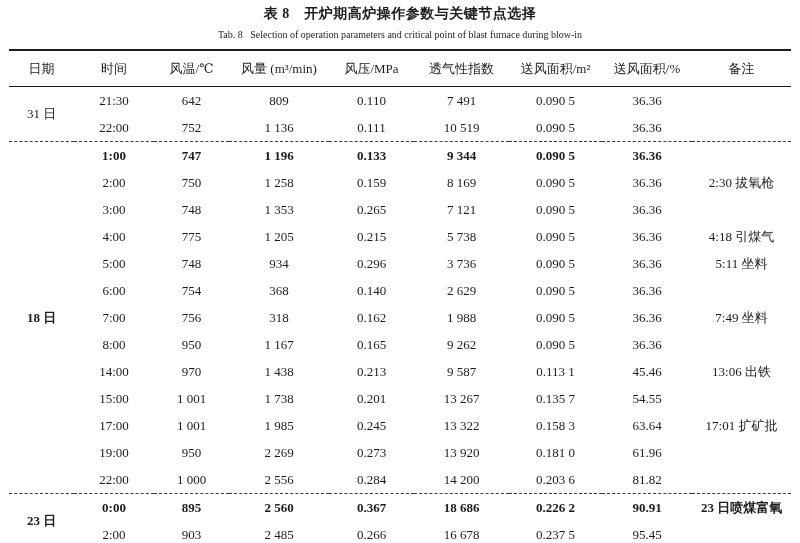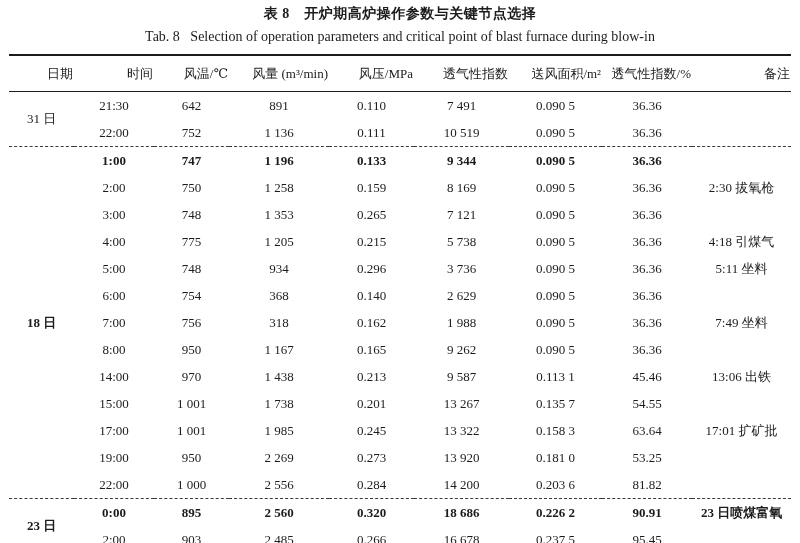--- a/index.html
+++ b/index.html
@@ -15,42 +15,42 @@
   .caption-zh {
     text-align: center;
     font-weight: bold;
     font-size: 14px;
     padding-top: 5px;
     white-space: pre;
     letter-spacing: 0.5px;
   }
   .caption-en {
     text-align: center;
-    font-size: 14px;
+    font-size: 10px;
     margin-top: 6px;
     white-space: pre;
   }
   .table-wrap {
     margin: 9px 9px 0 9px;
     border-top: 2px solid #1c1c1c;
     border-bottom: 4px double #1c1c1c;
   }
   table.params {
     width: 100%;
     border-collapse: collapse;
     table-layout: fixed;
     font-size: 13px;
     color: #1c1c1c;
   }
   table.params th {
     font-weight: normal;
     border-bottom: 1.5px solid #1c1c1c;
     height: 35px;
     padding: 0 1px;
-    text-align: right;
+    text-align: center;
     white-space: nowrap;
     overflow: hidden;
   }
   table.params td {
     height: 27px;
     padding: 0 1px;
     text-align: center;
     vertical-align: middle;
     white-space: nowrap;
     overflow: hidden;
@@ -80,30 +80,30 @@
       </colgroup>
       <thead>
         <tr>
           <th>日期</th>
           <th>时间</th>
           <th>风温/℃</th>
           <th>风量 (m³/min)</th>
           <th>风压/MPa</th>
           <th>透气性指数</th>
           <th>送风面积/m²</th>
-          <th>透气性指数/%</th>
+          <th>送风面积/%</th>
           <th>备注</th>
         </tr>
       </thead>
       <tbody>
           <tr>
             <td rowspan="2" class="date-cell">31 日</td>
             <td>21:30</td>
             <td>642</td>
-            <td>891</td>
+            <td>809</td>
             <td>0.110</td>
             <td>7 491</td>
             <td>0.090 5</td>
             <td>36.36</td>
             <td></td>
           </tr>
           <tr>
             <td>22:00</td>
             <td>752</td>
             <td>1 136</td>
@@ -224,39 +224,39 @@
             <td>63.64</td>
             <td>17:01 扩矿批</td>
           </tr>
           <tr>
             <td>19:00</td>
             <td>950</td>
             <td>2 269</td>
             <td>0.273</td>
             <td>13 920</td>
             <td>0.181 0</td>
-            <td>53.25</td>
+            <td>61.96</td>
             <td></td>
           </tr>
           <tr>
             <td>22:00</td>
             <td>1 000</td>
             <td>2 556</td>
             <td>0.284</td>
             <td>14 200</td>
             <td>0.203 6</td>
             <td>81.82</td>
             <td></td>
           </tr>
           <tr class="group-start">
             <td rowspan="2" class="date-cell">23 日</td>
             <td>0:00</td>
             <td>895</td>
             <td>2 560</td>
-            <td>0.320</td>
+            <td>0.367</td>
             <td>18 686</td>
             <td>0.226 2</td>
             <td>90.91</td>
             <td>23 日喷煤富氧</td>
           </tr>
           <tr>
             <td>2:00</td>
             <td>903</td>
             <td>2 485</td>
             <td>0.266</td>

